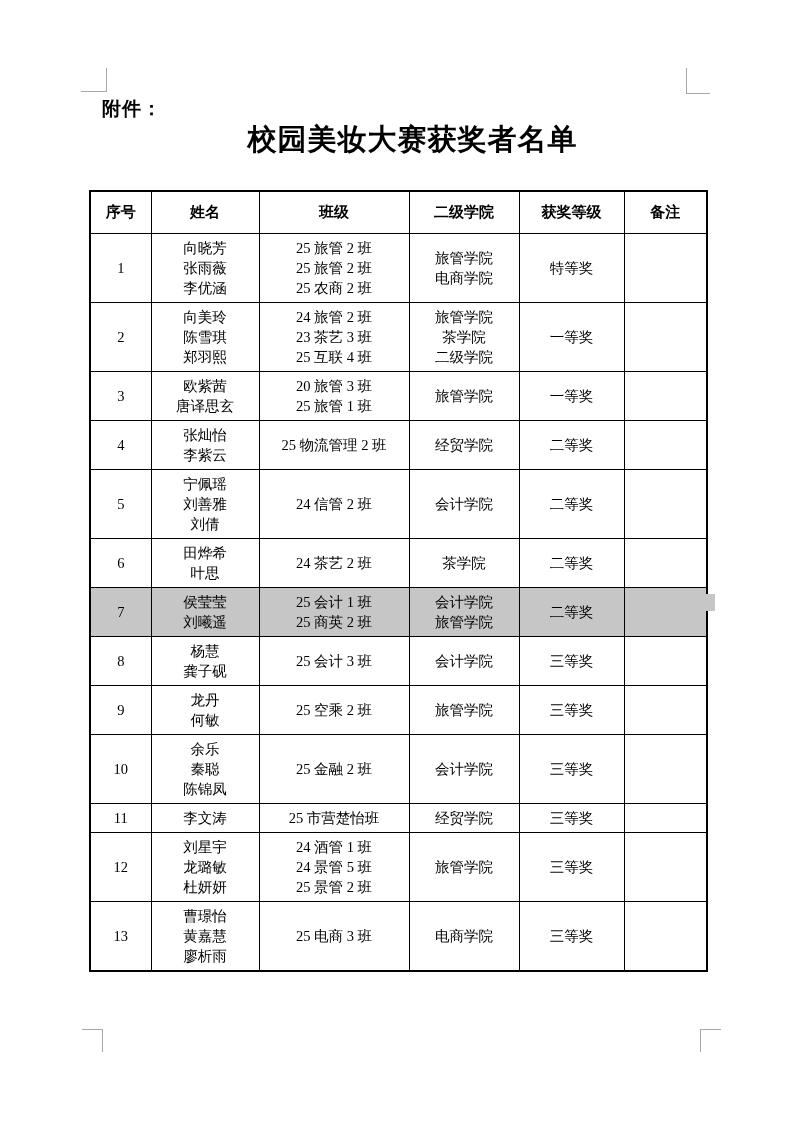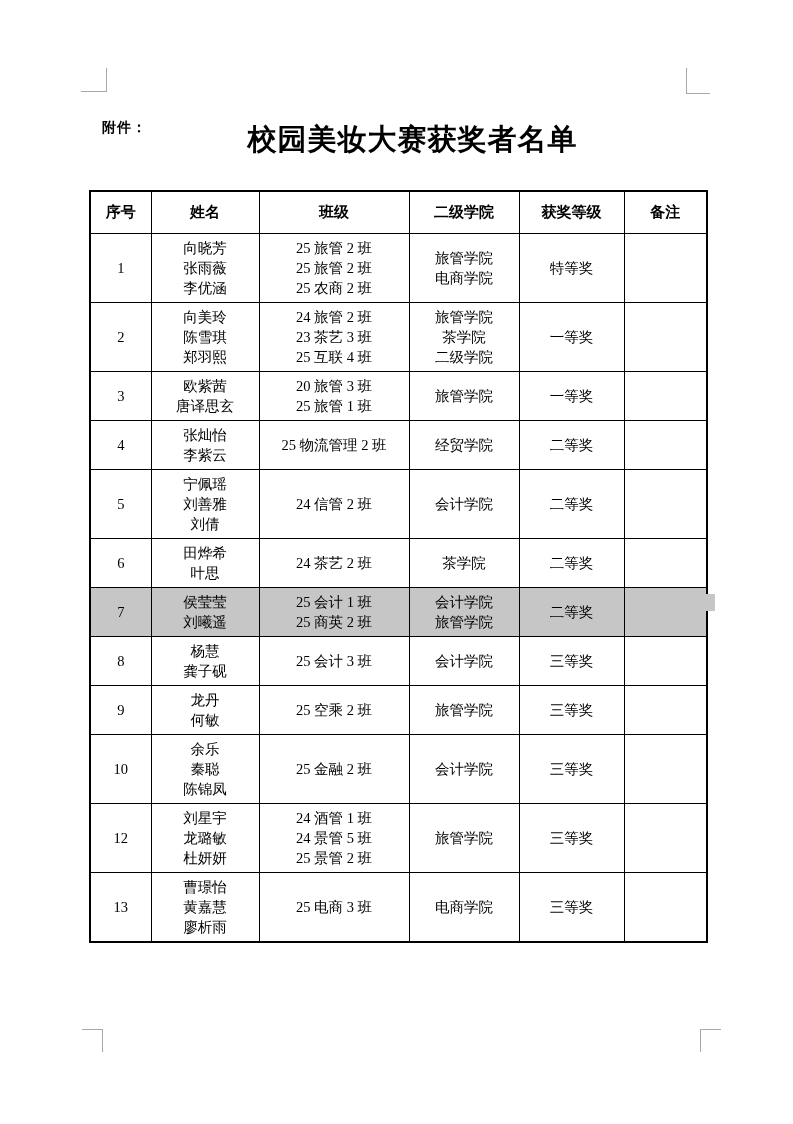--- a/index.html
+++ b/index.html
@@ -11,21 +11,21 @@
   }
   
   .mark { position:absolute; }
   .mark.tl { left:81px;  top:68px;   width:26px; height:24px; border-right:1px solid var(--mark); border-bottom:1px solid var(--mark); }
   .mark.tr { left:686px; top:68px;   width:24px; height:26px; border-left:1px solid var(--mark);  border-bottom:1px solid var(--mark); }
   .mark.bl { left:82px;  top:1029px; width:21px; height:23px; border-right:1px solid var(--mark); border-top:1px solid var(--mark); }
   .mark.br { left:700px; top:1029px; width:21px; height:23px; border-left:1px solid var(--mark);  border-top:1px solid var(--mark); }
 
   .attachment {
     position:absolute; left:102px; top:96px;
-    font-size:14px; font-weight:600; letter-spacing:1px;margin-top:23px;
+    font-size:19px; font-weight:600; letter-spacing:1px;
   }
   .doc-title {
     position:absolute; left:0; right:0; top:120px;
     text-align:center; font-size:29px; font-weight:bold; letter-spacing:1px;padding-left:32px;
   }
 
   
   table.award {
     position:absolute; left:89px; top:190px; width:617px;
     border-collapse:collapse; table-layout:fixed;
@@ -238,20 +238,34 @@
         <td>
           <div class="line">25 金融 2 班</div>
         </td>
         <td>
           <div class="line">会计学院</div>
         </td>
         <td>三等奖</td>
         <td></td>
       </tr>
       <tr>
+        <td>11</td>
+        <td>
+          <div class="line">李文涛</div>
+        </td>
+        <td>
+          <div class="line">25 市营楚怡班</div>
+        </td>
+        <td>
+          <div class="line">经贸学院</div>
+        </td>
+        <td>三等奖</td>
+        <td></td>
+      </tr>
+      <tr>
         <td>12</td>
         <td>
           <div class="line">刘星宇</div>
           <div class="line">龙璐敏</div>
           <div class="line">杜妍妍</div>
         </td>
         <td>
           <div class="line">24 酒管 1 班</div>
           <div class="line">24 景管 5 班</div>
           <div class="line">25 景管 2 班</div>

